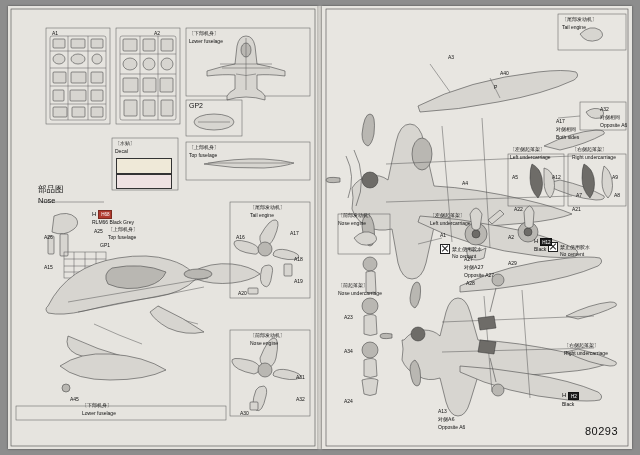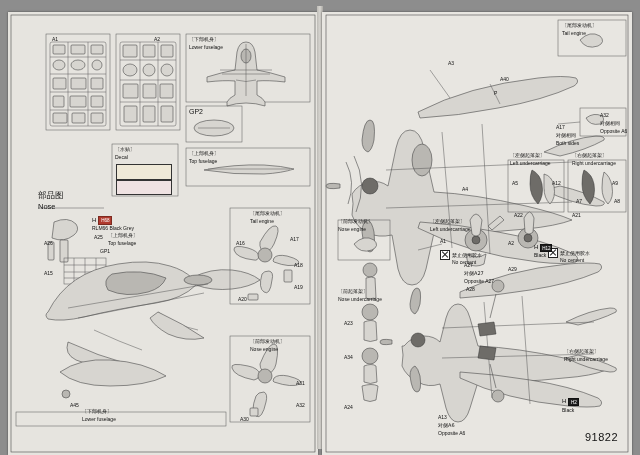--- a/index.html
+++ b/index.html
@@ -7,21 +7,20 @@
     width:640px;height:455px;
     background:#8d8d8d;
     font-family:"Liberation Sans", sans-serif;
     overflow:hidden;
     position:relative;
   }
   .sheet{
     position:absolute;
     background:#e9e7e2;
     box-shadow:0 0 2px rgba(0,0,0,.5);
-    margin-top:6px;
   }
   #left-page{left:8px;top:6px;width:310px;height:443px;background:#e6e4df;}
   #right-page{left:322px;top:6px;width:310px;height:443px;background:#e8e6e1;}
   .fold{
     position:absolute;left:317px;top:6px;width:6px;height:443px;
     background:linear-gradient(to right,#bdbbb6,#d8d6d1,#aaa8a3);
   }
   .lbl{
     position:absolute;font-size:5px;color:#111;line-height:1.25;
     white-space:pre-line;
@@ -437,14 +436,14 @@
   <div class="paintrow" style="left:240px;top:386px;">
     <span class="lbl" style="position:relative;left:0;top:0;font-size:6px;">H</span>
     <span class="chipbox chipdark" style="position:relative;width:9px;height:6px;">H2</span>
   </div>
   <div class="lbl" style="left:240px;top:395px;">Black</div>
 
   <div class="lbl" style="left:116px;top:402px;">A13</div>
   <div class="lbl cn" style="left:116px;top:410px;">对侧A6</div>
   <div class="lbl" style="left:116px;top:418px;">Opposite A6</div>
 
-  <div class="partnum">91822</div>
+  <div class="partnum">80293</div>
 </div>
 
 </body></html>

